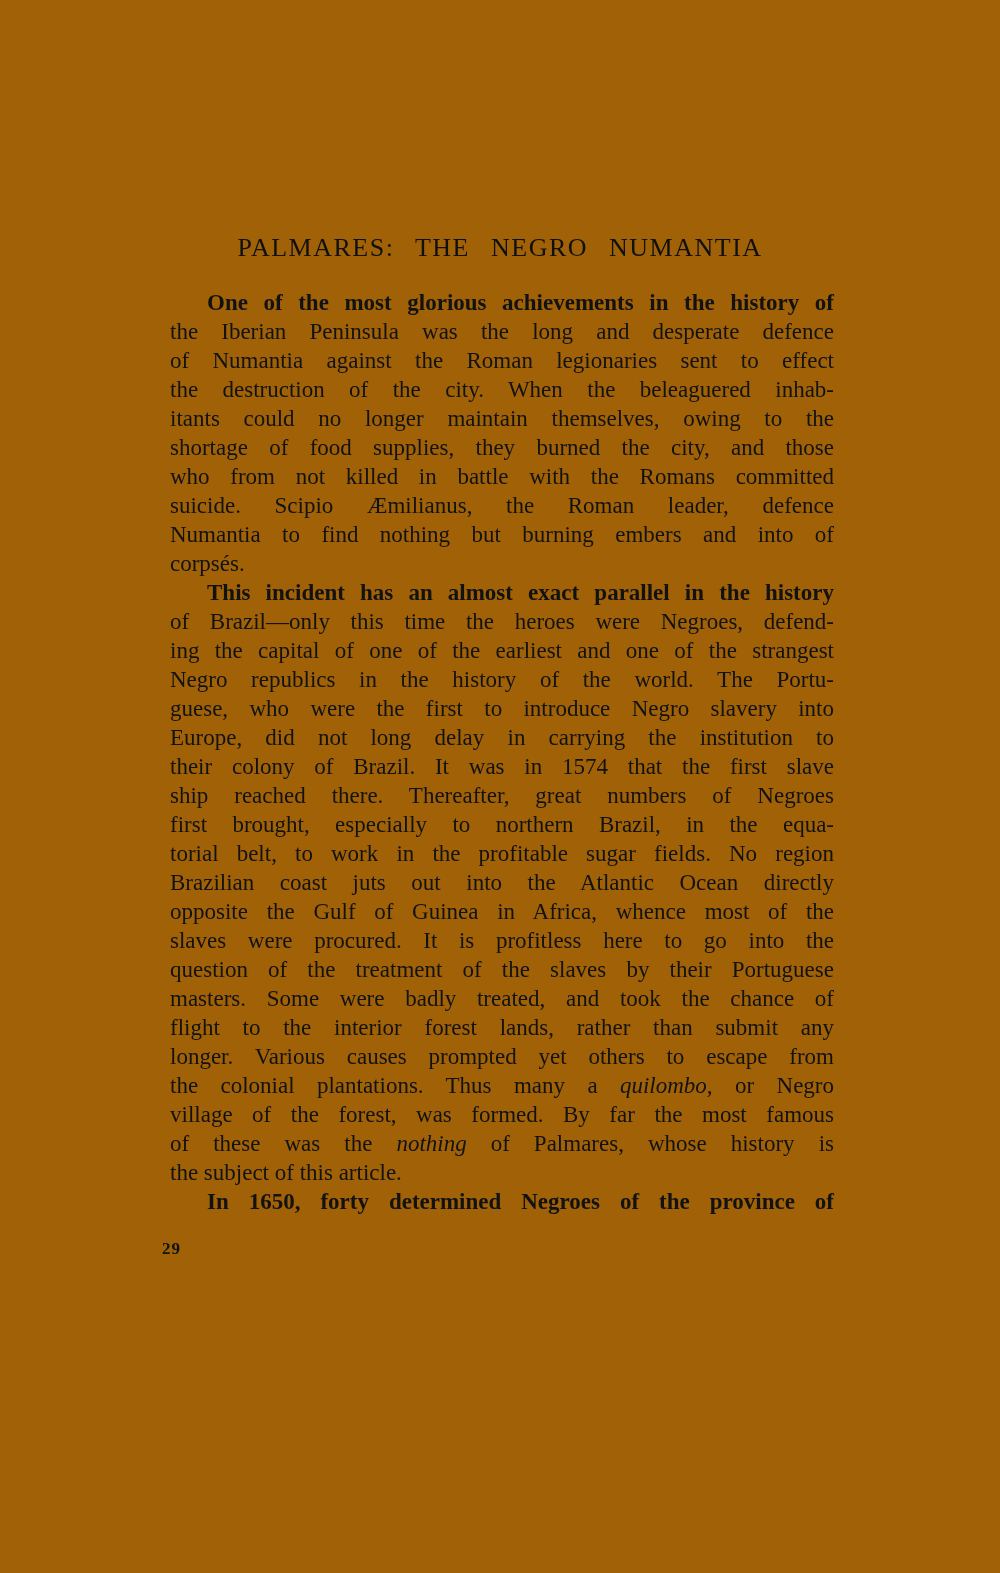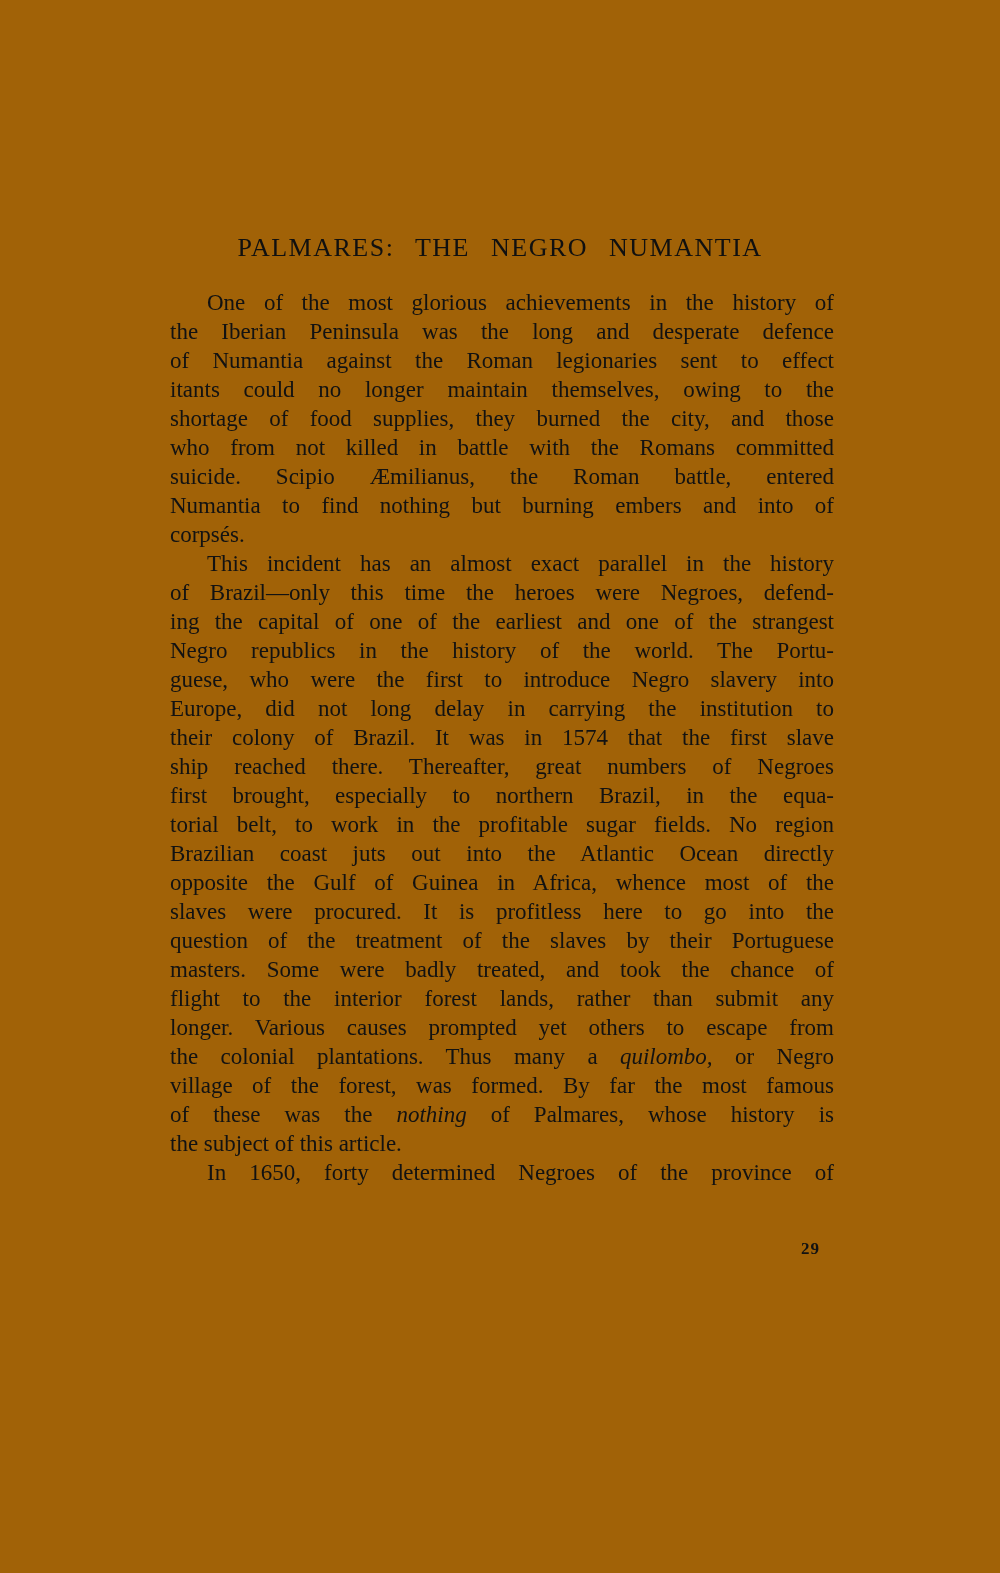--- a/index.html
+++ b/index.html
@@ -40,53 +40,55 @@
   .text-line {
     height: 29px;
     line-height: 29px;
     text-align: justify;
     text-align-last: justify;
     white-space: normal;
     overflow: visible;
   }
   .text-line.indent {
     text-indent: 37px;
+    font-weight: bold;
   }
   .text-line.no-justify {
     text-align-last: left;
   }
   .text-line i {
     font-style: italic;
   }
   .page-number {
     position: absolute;
     top: 1239px;
-    left: 156px;
+    left: 162px;
     width: 664px;
-    text-align: right;
+    text-align: left;
     font-size: 17px;
     font-weight: bold;
     letter-spacing: 1px;
     color: #121212;
   }
 </style>
 </head>
 <body>
 
 <div class="page">
   <div class="article-title">PALMARES: THE NEGRO NUMANTIA</div>
 
   <div class="article-body">
       <div class="text-line indent">One of the most glorious achievements in the history of</div>
       <div class="text-line">the Iberian Peninsula was the long and desperate defence</div>
       <div class="text-line">of Numantia against the Roman legionaries sent to effect</div>
+      <div class="text-line">the destruction of the city.  When the beleaguered inhab-</div>
       <div class="text-line">itants could no longer maintain themselves, owing to the</div>
       <div class="text-line">shortage of food supplies, they burned the city, and those</div>
       <div class="text-line">who from not killed in battle with the Romans committed</div>
-      <div class="text-line">suicide.  Scipio Æmilianus, the Roman battle, entered</div>
+      <div class="text-line">suicide.  Scipio Æmilianus, the Roman leader, defence</div>
       <div class="text-line">Numantia to find nothing but burning embers and into of</div>
       <div class="text-line no-justify">corpsés.</div>
       <div class="text-line indent">This incident has an almost exact parallel in the history</div>
       <div class="text-line">of Brazil—only this time the heroes were Negroes, defend-</div>
       <div class="text-line">ing the capital of one of the earliest and one of the strangest</div>
       <div class="text-line">Negro republics in the history of the world.  The Portu-</div>
       <div class="text-line">guese, who were the first to introduce Negro slavery into</div>
       <div class="text-line">Europe, did not long delay in carrying the institution to</div>
       <div class="text-line">their colony of Brazil.  It was in 1574 that the first slave</div>
       <div class="text-line">ship reached there.  Thereafter, great numbers of Negroes</div>

